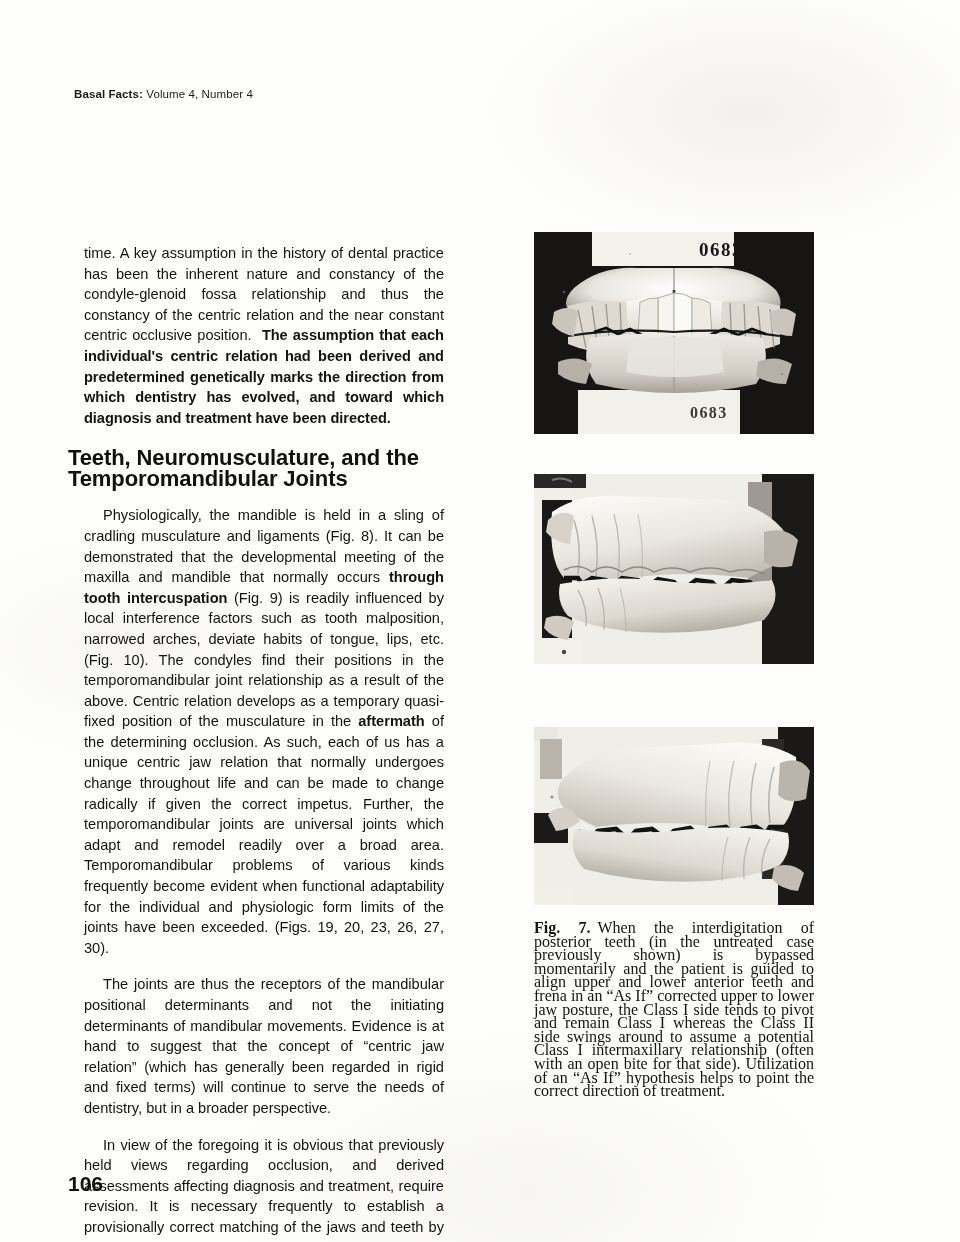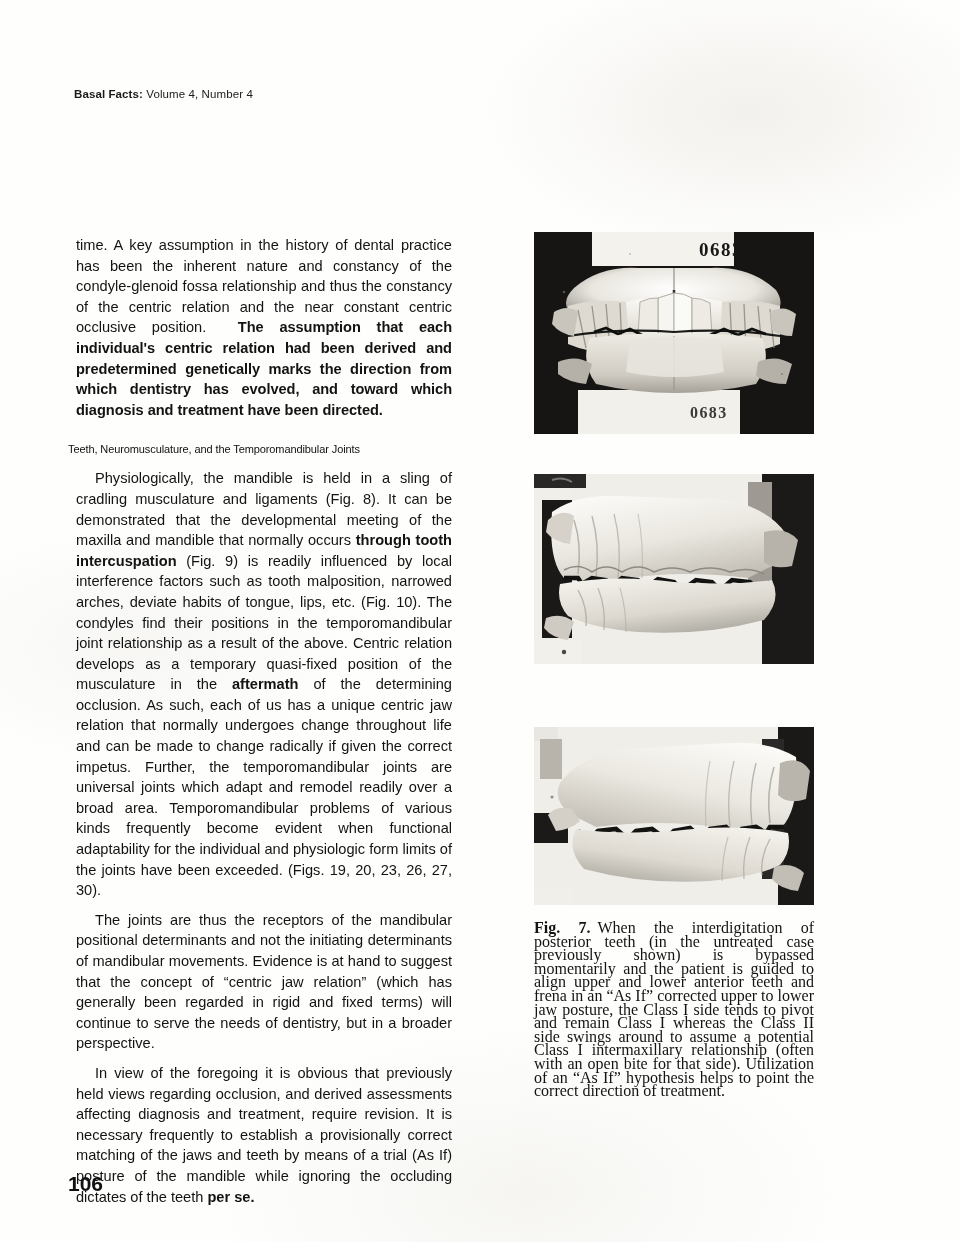--- a/index.html
+++ b/index.html
@@ -43,41 +43,41 @@
   .running-head b { font-weight: 700; }
 
   
   .col-left {
     position: absolute;
     left: 68px;
     top: 227px;
     width: 392px;
   }
   .body-p {
-    margin: 8px;
+    margin: 16px;
     font-size: 14.6px;
     line-height: 20.6px;
     text-align: justify;
     text-justify: inter-word;
     color: #131313;
     hyphens: manual;
   }
   .body-p + .body-p { margin-top: 9px; }
   .body-p.indent { text-indent: 19px; }
   .body-p b { font-weight: 700; }
   .heavy {
     font-weight: 700;
     letter-spacing: -.05px;
   }
 
   .section-head {
     margin: 19px 0 7px 0;
-    font-size: 11px;
+    font-size: 22px;
     line-height: 21px;
-    font-weight: 400;
+    font-weight: 700;
     color: #101010;
     letter-spacing: -.1px;
   }
 
   .folio {
     position: absolute;
     left: 68px;
     top: 1172px;
     font-size: 21px;
     font-weight: 700;

